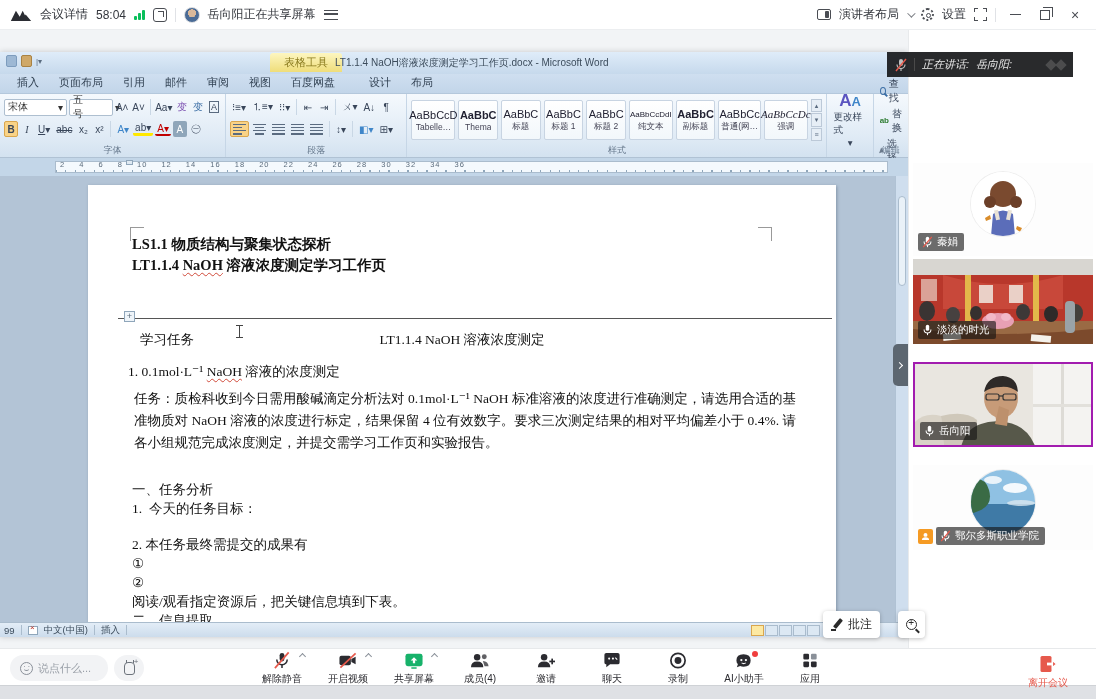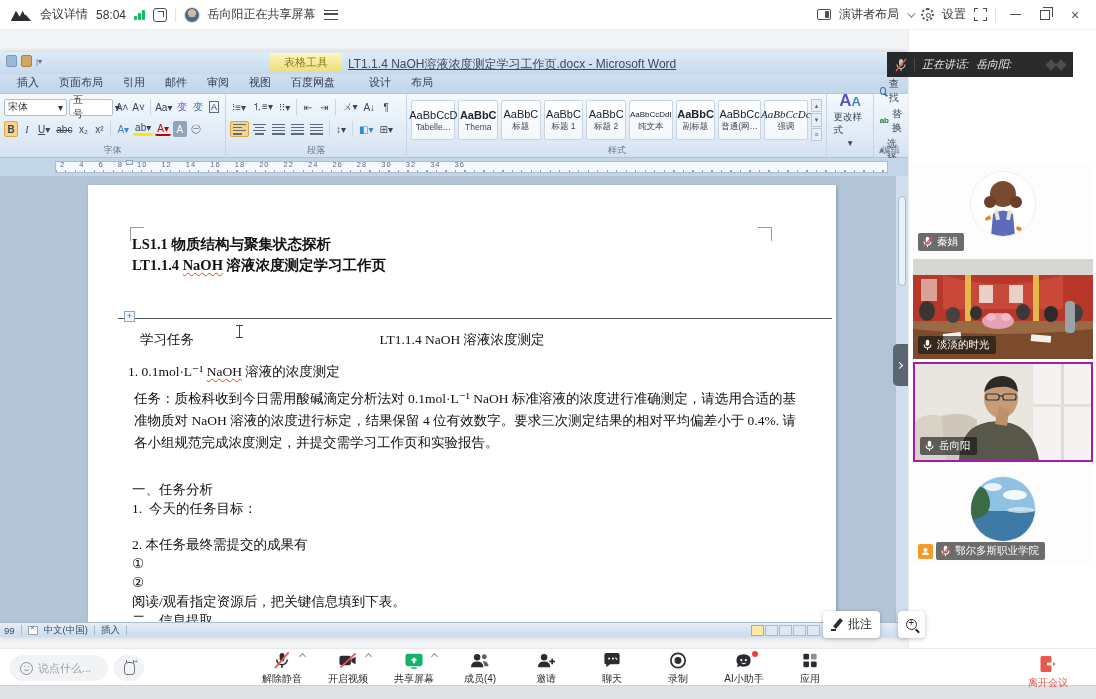--- a/index.html
+++ b/index.html
@@ -39,21 +39,21 @@
   .wc-btn { display:flex; align-items:center; justify-content:center; width:22px; height:22px; }
 
   
   .word { position:absolute; left:0; top:52px; width:908px; height:585px; background:#bfd2e4; box-shadow:0 0 6px rgba(0,0,0,.18); }
   .w-titlebar { position:relative; height:22px; background:linear-gradient(#dfecf9,#c6d9ec); font-size:11px; }
   .qat { position:absolute; left:6px; top:3px; display:flex; gap:4px; align-items:center; }
   .qat i { width:11px; height:12px; background:#9db8d4; border:1px solid #7d9cbd; border-radius:2px; }
   .qat i.q2 { background:#cfa868; border-color:#a98243; }
   .qat b { font-size:8px; color:#5a6c80; font-weight:normal; }
   .tt-chip { position:absolute; left:270px; top:1px; width:72px; height:19px; background:linear-gradient(#fdf6c0,#efdd7a); border-radius:3px 3px 0 0; text-align:center; font-size:11px; color:#8a7b1e; line-height:19px; }
-  .w-title { position:absolute; left:348px; top:4px; color:#3c4c5c; font-size:12px;text-decoration:underline; }
+  .w-title { position:absolute; left:335px; top:4px; color:#3c4c5c; font-size:10px; }
   .w-tabs { display:flex; align-items:flex-end; height:20px; background:linear-gradient(#cfdff0,#c2d5e9); padding-left:8px; gap:2px; border-bottom:1px solid #b4c8dc; }
   .w-tab { font-size:11px; color:#2f3f50; padding:2px 9px 3px; }
   .w-tab.ctx { margin-left:14px; }
   .w-ribbon { position:relative; height:64px; background:linear-gradient(#f5f9fd,#dfeaf5 70%,#d3e2f0); border-bottom:1px solid #b0c2d4; display:flex; }
   .rgroup { position:relative; border-right:1px solid #c6d6e6; padding:3px 4px 12px; }
   .rgroup-label { position:absolute; bottom:0; left:0; right:0; text-align:center; font-size:9px; color:#66788c; }
   .rrow { display:flex; align-items:center; gap:2px; height:20px; margin-bottom:2px; }
   .rsel { display:flex; align-items:center; justify-content:space-between; background:#fff; border:1px solid #aebfd0; border-radius:2px; height:17px; font-size:10px; color:#333; padding:0 3px; }
   .rbtn { min-width:14px; height:16px; display:flex; align-items:center; justify-content:center; font-size:10px; color:#39465a; padding:0 2px; border-radius:2px; }
   .rbtn.sel { background:#f9d387; border:1px solid #d9a64e; }
@@ -141,21 +141,21 @@
   .annot .abtn { background:#fff; border-radius:4px; box-shadow:0 1px 4px rgba(0,0,0,.25); height:27px; display:flex; align-items:center; gap:4px; padding:0 8px; font-size:12px; color:#2b2b2b; }
   .pen-ic { width:13px; height:13px; position:relative; }
   .pen-ic:before { content:""; position:absolute; left:5px; top:0; width:4px; height:11px; background:#2b2b2b; transform:rotate(40deg); border-radius:1px; }
   .pen-ic:after { content:""; position:absolute; left:0; bottom:0; width:5px; height:1.6px; background:#2b2b2b; }
   .zoomin-ic { width:11px; height:11px; border:1.6px solid #2b2b2b; border-radius:50%; position:relative; }
   .zoomin-ic:before { content:"+"; position:absolute; left:1.2px; top:-3.2px; font-size:10px; color:#2b2b2b; }
   .zoomin-ic:after { content:""; position:absolute; right:-4px; bottom:-3px; width:5px; height:1.8px; background:#2b2b2b; transform:rotate(45deg); }
 
   
   .sidebar { position:absolute; left:908px; top:30px; width:188px; height:618px; background:#fff; border-left:1px solid #e8eaec; }
-  .tile { position:absolute; left:4px; width:180px; height:100px; background:#f7f7f7; overflow:hidden; }
+  .tile { position:absolute; left:4px; width:180px; height:85px; background:#f7f7f7; overflow:hidden; }
   .tile svg { display:block; }
   .tile .chiprow { position:absolute; left:5px; bottom:5px; display:flex; gap:3px; align-items:center; }
   .chip { display:flex; align-items:center; gap:4px; background:rgba(20,20,20,.62); border-radius:2px; padding:2px 6px 2px 4px; }
   .chip span { font-size:10.5px; color:#fff; white-space:nowrap; }
   .hostbadge { width:15px; height:15px; background:#f59a23; border-radius:2px; display:flex; align-items:center; justify-content:center; }
   .t1 { top:133px; height:93px; background:#fdfdfd; }
   .t2 { top:229px; }
   .t3 { top:332px; border:2px solid #a21caf; }
   .t4 { top:435px; background:#fdfdfd; }
   .avwrap { position:absolute; left:50%; top:44%; transform:translate(-50%,-50%); border-radius:50%; overflow:hidden; width:64px; height:64px; box-shadow:0 0 0 1px #eee; }

